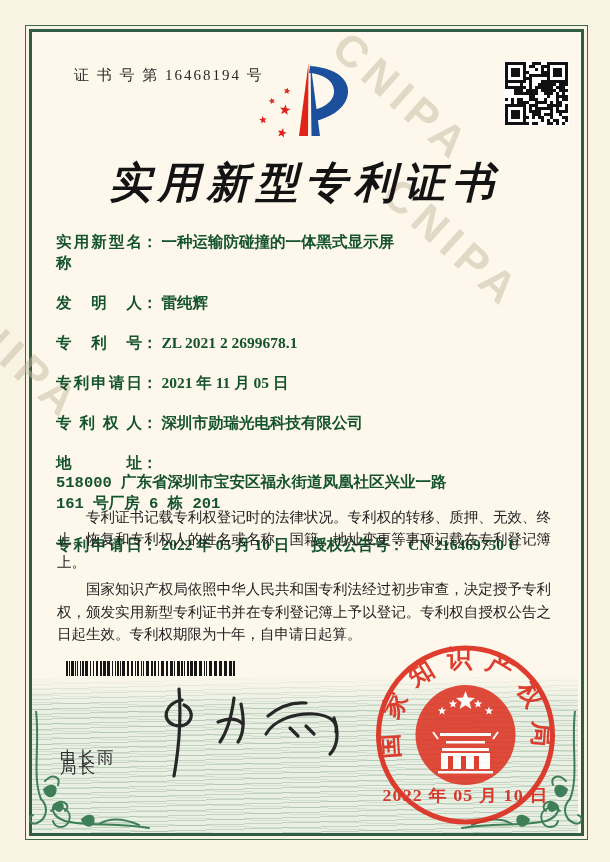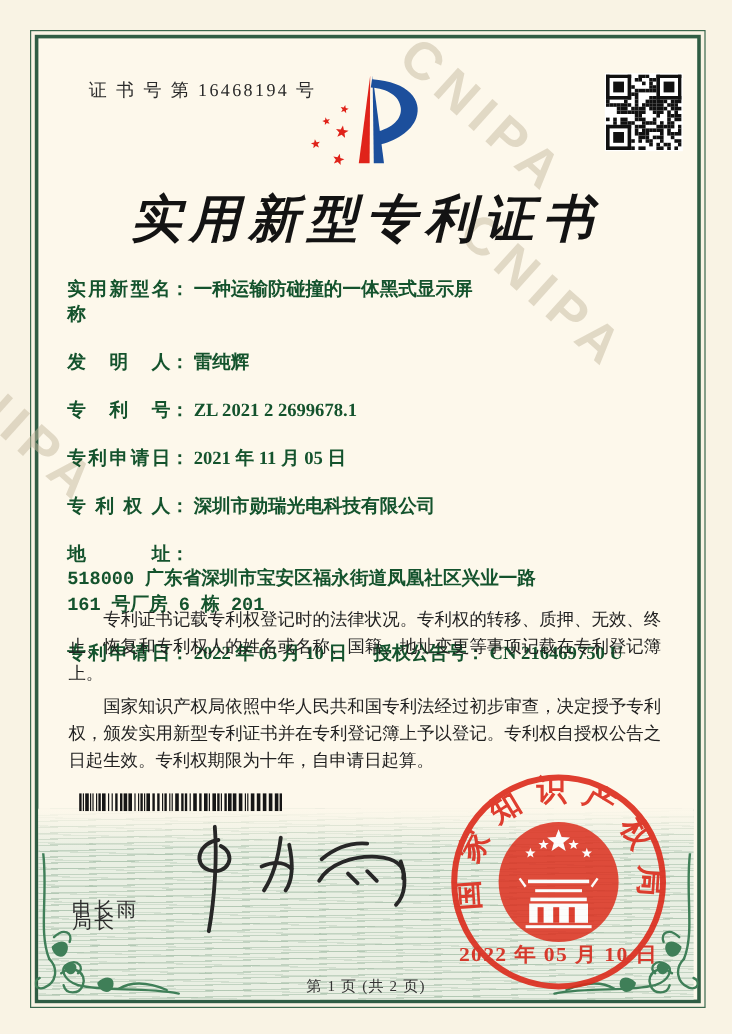--- a/index.html
+++ b/index.html
@@ -413,21 +413,20 @@
         <path d="M70,36 C82,31 90,33 95,38"></path>
         <path d="M93,18 C96,32 97,46 90,56"></path>
         <path d="M120,30 C132,20 146,16 158,17"></path>
         <path d="M118,48 C126,34 146,27 166,28 C182,29 190,36 188,46"></path>
         <path d="M186,32 C191,46 190,60 182,68"></path>
         <path d="M142,42 l8,8"></path>
         <path d="M158,40 l8,8"></path>
       </g>
     </svg>
 
-    <div class="footer">第 1 页 (共 2 页)</div>
   </div>
 
   <svg class="seal" width="195" height="190" viewBox="0 0 195 190">
     <circle cx="97.5" cy="90" r="87" fill="none" stroke="#dc2a1b" stroke-width="5"></circle>
     <path id="sealArc" d="M32.5,110 A68,68 0 1 1 162.5,110" fill="none"></path>
     <text font-size="25" font-weight="bold" fill="#dc2a1b" letter-spacing="12" text-anchor="middle">
       <textPath href="#sealArc" startOffset="50%">国家知识产权局</textPath>
     </text>
     <g>
       <circle cx="97.5" cy="90" r="50" fill="#dc2f1f" opacity="0.95"></circle>

